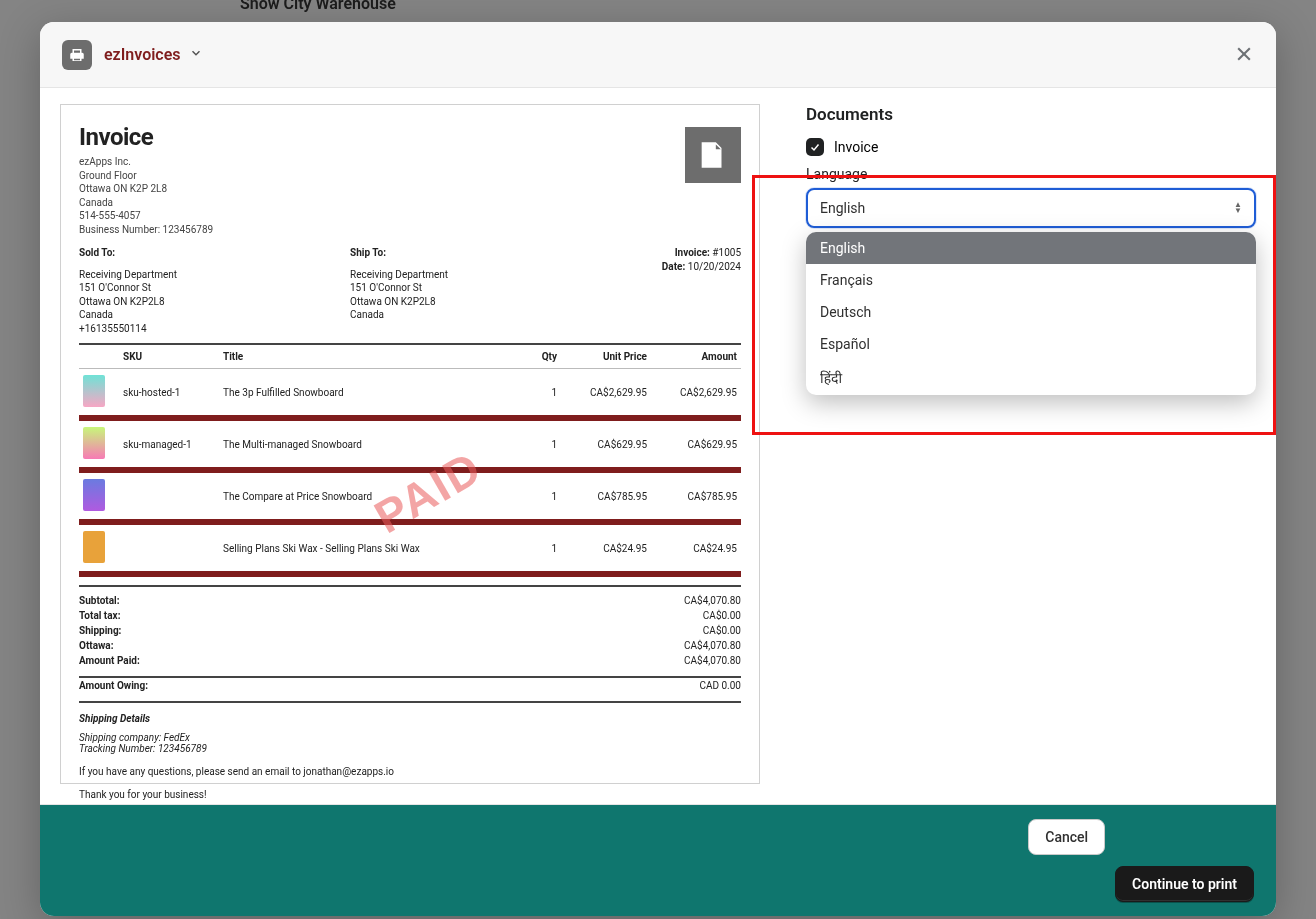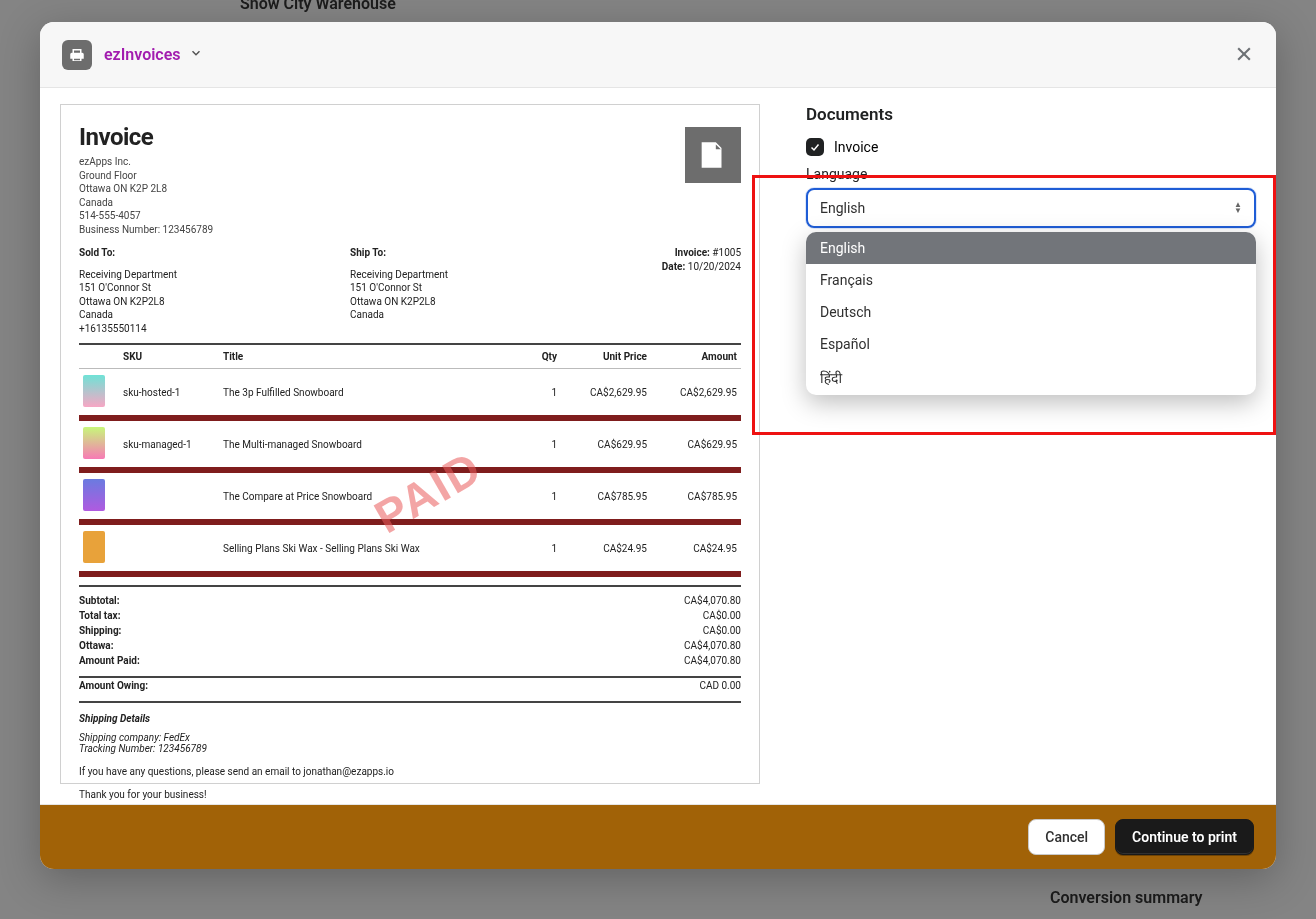--- a/index.html
+++ b/index.html
@@ -28,21 +28,21 @@
     position: relative;
   }
   .app-icon {
     width: 30px; height: 30px;
     background: #6d6d6d;
     border-radius: 6px;
     display:flex; align-items:center; justify-content:center;
     margin-right: 12px;
   }
   .app-icon svg { width:18px; height:18px; fill:#fff; }
-  .app-title { font-size: 16px; font-weight: 600; color:#a21caf; }
+  .app-title { font-size: 16px; font-weight: 600; color:#7f1d1d; }
   .chevron { margin-left:8px; }
   .close-x { position:absolute; right:22px; top:22px; cursor:pointer; }
   .modal-body { display:flex; flex:1; }
   .preview-pane { flex:1; padding: 16px 18px 20px 20px; }
   .invoice-page {
     border:1px solid #d0d0d0;
     background:#fff;
     width: 700px;
     height: 680px;
     padding: 18px 18px 18px 18px;
@@ -111,25 +111,25 @@
     position:absolute;
     border:3px solid #e11;
     pointer-events:none;
   }
   .modal-footer {
     border-top:1px solid #e5e5e5;
     padding:14px 22px;
     display:flex;
     justify-content:flex-end;
     gap:10px;
-    background:#a16207;
+    background:#0f766e;
   }
   .btn { height:36px; padding:0 16px; border-radius:8px; font-size:14px; font-weight:500; cursor:pointer; display:flex; align-items:center;}
   .btn-secondary { background:#fff; border:1px solid #c9c9c9; color:#303030;}
-  .btn-primary { background:#1a1a1a; border:1px solid #1a1a1a; color:#fff; font-weight:600; box-shadow: inset 0 -1px 0 rgba(255,255,255,0.1), 0 1px 0 rgba(0,0,0,0.3);}
+  .btn-primary { background:#1a1a1a; border:1px solid #1a1a1a; color:#fff; font-weight:600; box-shadow: inset 0 -1px 0 rgba(255,255,255,0.1), 0 1px 0 rgba(0,0,0,0.3); margin-top: 47px;}
 </style>
 </head>
 <body>
 
 <div class="bg-hints">
   <div class="t1">Snow City Warehouse</div>
   <div class="t2">Conversion summary</div>
 </div>
 <div class="backdrop"></div>
 

